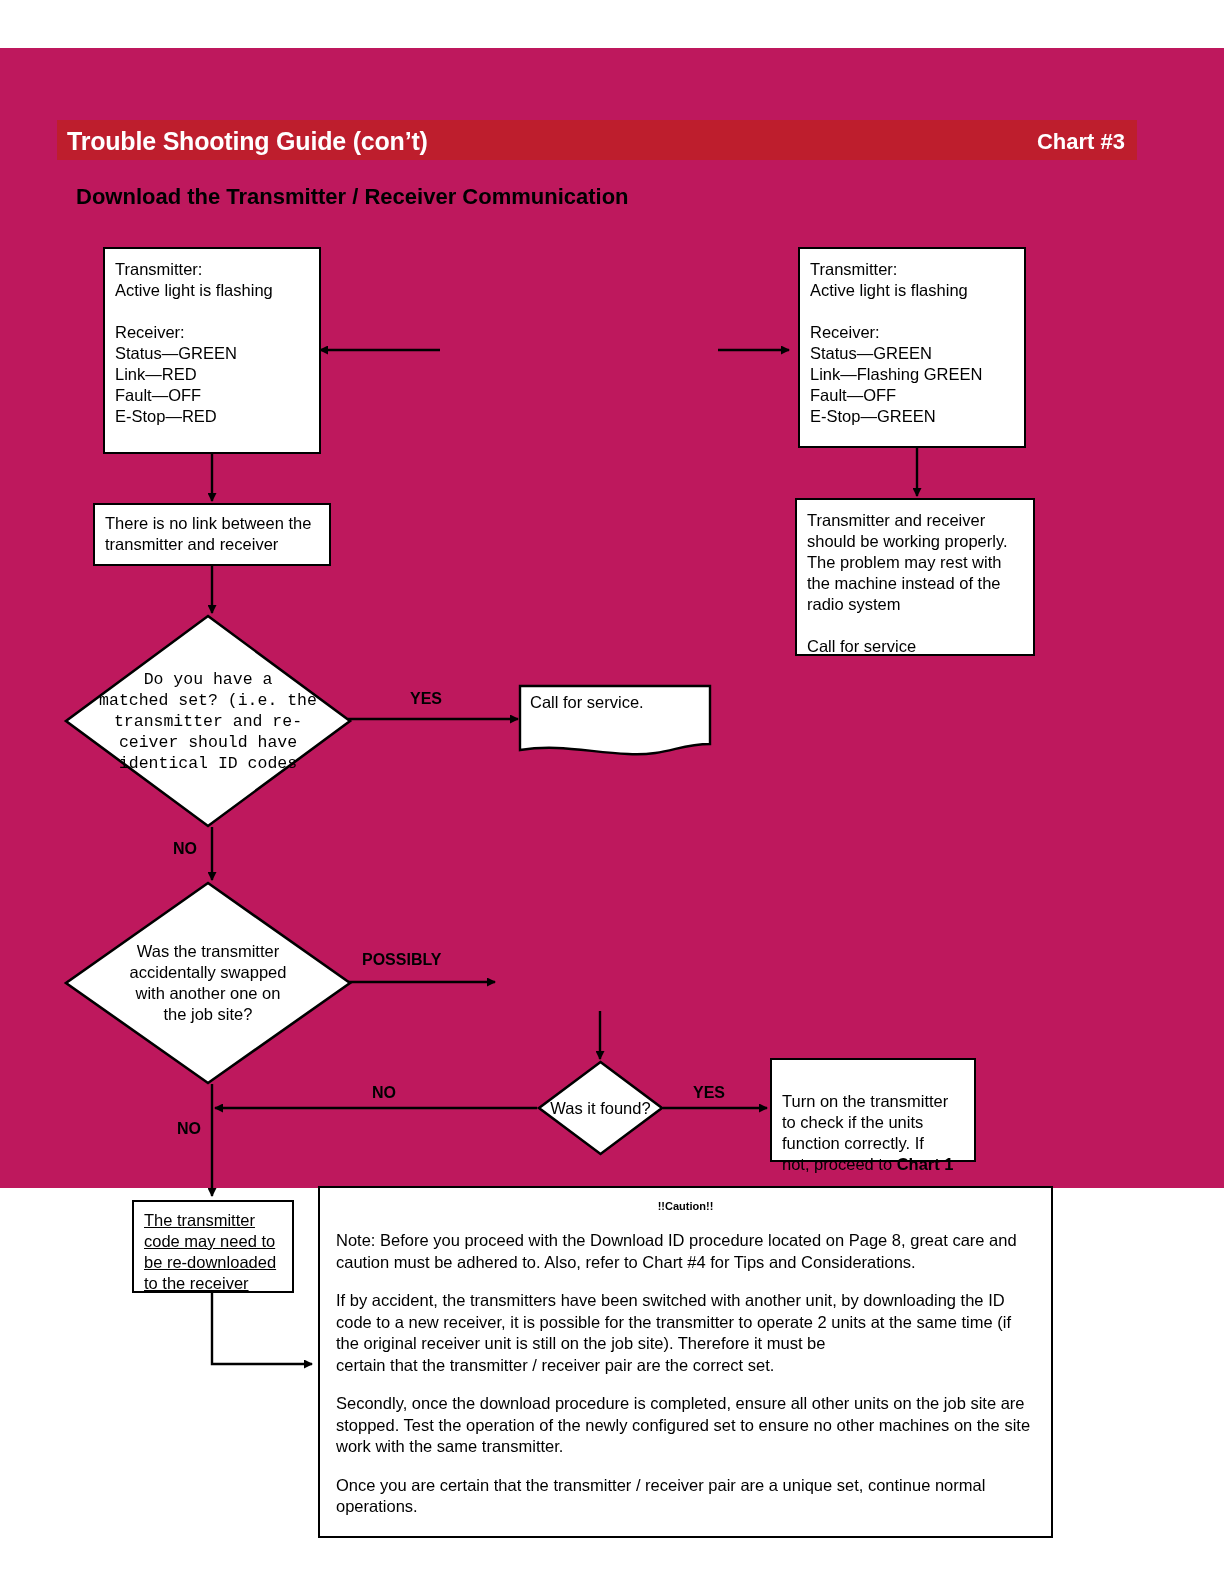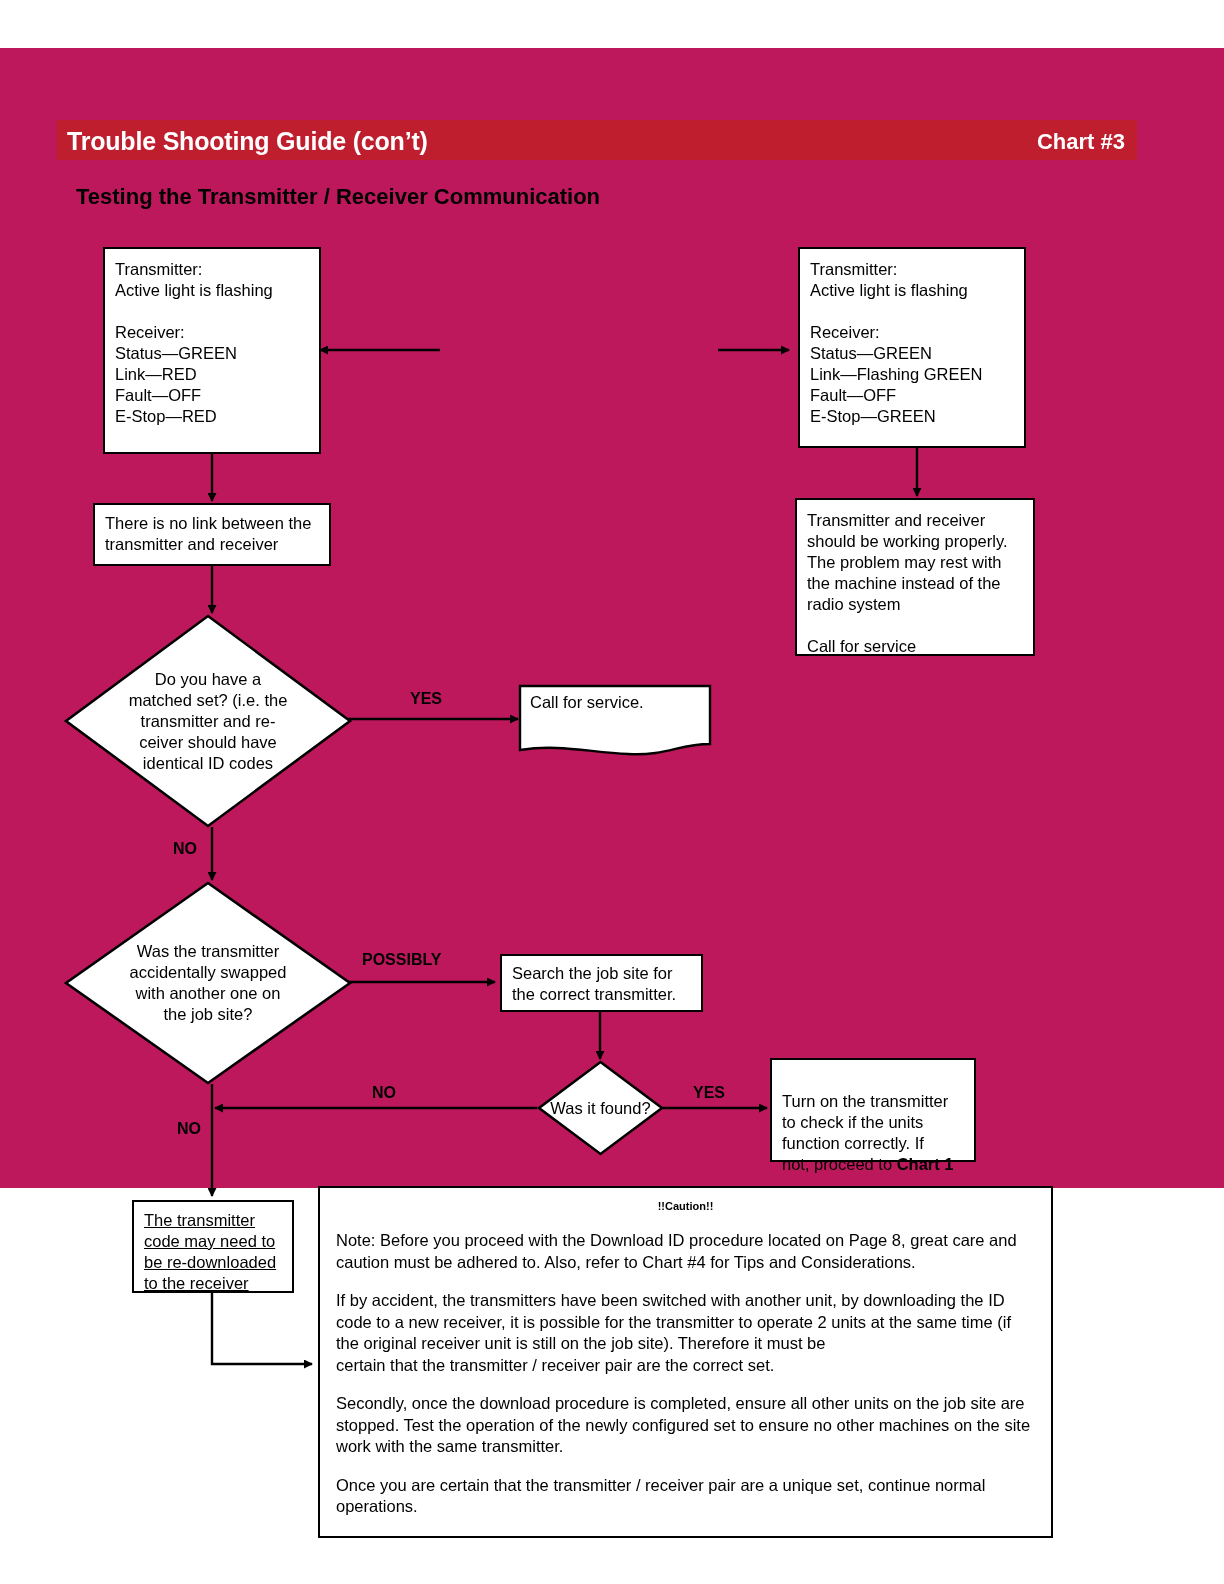--- a/index.html
+++ b/index.html
@@ -158,21 +158,21 @@
 </style>
 </head>
 <body>
 
 <div id="page">
 
   <div class="header-band">
     <div class="header-title">Trouble Shooting Guide (con’t)</div>
     <div class="header-chart">Chart #3</div>
   </div>
-  <div class="section-title">Testing the Transmitter / Receiver Communication</div>
+  <div class="section-title">Download the Transmitter / Receiver Communication</div>
 
   <svg class="connector" xmlns="http://www.w3.org/2000/svg">
     <defs>
       <marker id="ah" markerWidth="9" markerHeight="9" refX="8" refY="4.5" orient="auto" markerUnits="userSpaceOnUse">
         <path d="M0,0 L9,4.5 L0,9 z" fill="#000"></path>
       </marker>
     </defs>
 
     <line x1="440" y1="302" x2="320" y2="302" stroke="#000" stroke-width="2.4" marker-end="url(#ah)"></line>
 
@@ -224,21 +224,21 @@
 transmitter and receiver</div>
 
   <div class="box" style="left:795px; top:450px; width:240px; height:158px;">Transmitter and receiver
 should be working properly.
 The problem may rest with
 the machine instead of the
 radio system
 
 Call for service</div>
 
-  <div class="diamond-wrap" style="left:64px; top:566px; width:288px; height:214px;">
+  <div class="diamond-wrap" style="left:64px; top:566px; width:288px; height:214px;font-family:Liberation Mono, monospace;">
     <svg width="288" height="214" viewBox="0 0 288 214" xmlns="http://www.w3.org/2000/svg">
       <polygon points="144,2 286,107 144,212 2,107" fill="#ffffff" stroke="#000" stroke-width="2.6"></polygon>
     </svg>
     <div class="diamond-text">Do you have a
 matched set? (i.e. the
 transmitter and re-
 ceiver should have
 identical ID codes</div>
   </div>
   <div class="edge-label" style="left:410px; top:642px;">YES</div>
@@ -256,22 +256,20 @@
       <polygon points="144,2 286,102 144,202 2,102" fill="#ffffff" stroke="#000" stroke-width="2.6"></polygon>
     </svg>
     <div class="diamond-text">Was the transmitter
 accidentally swapped
 with another one on
 the job site?</div>
   </div>
   <div class="edge-label" style="left:362px; top:903px;">POSSIBLY</div>
   <div class="edge-label" style="left:177px; top:1072px;">NO</div>
 
-  <div class="box" style="left:500px; top:906px; width:203px; height:58px; padding-top:7px;">Search the job site for
-the correct transmitter.</div>
 
   <div class="diamond-wrap" style="left:537px; top:1012px; width:127px; height:96px;">
     <svg width="127" height="96" viewBox="0 0 127 96" xmlns="http://www.w3.org/2000/svg">
       <polygon points="63.5,2 125,48 63.5,94 2,48" fill="#ffffff" stroke="#000" stroke-width="2.6"></polygon>
     </svg>
     <div class="diamond-text" style="white-space:nowrap; overflow:visible;">Was it found?</div>
   </div>
   <div class="edge-label" style="left:372px; top:1036px;">NO</div>
   <div class="edge-label" style="left:693px; top:1036px;">YES</div>
 

